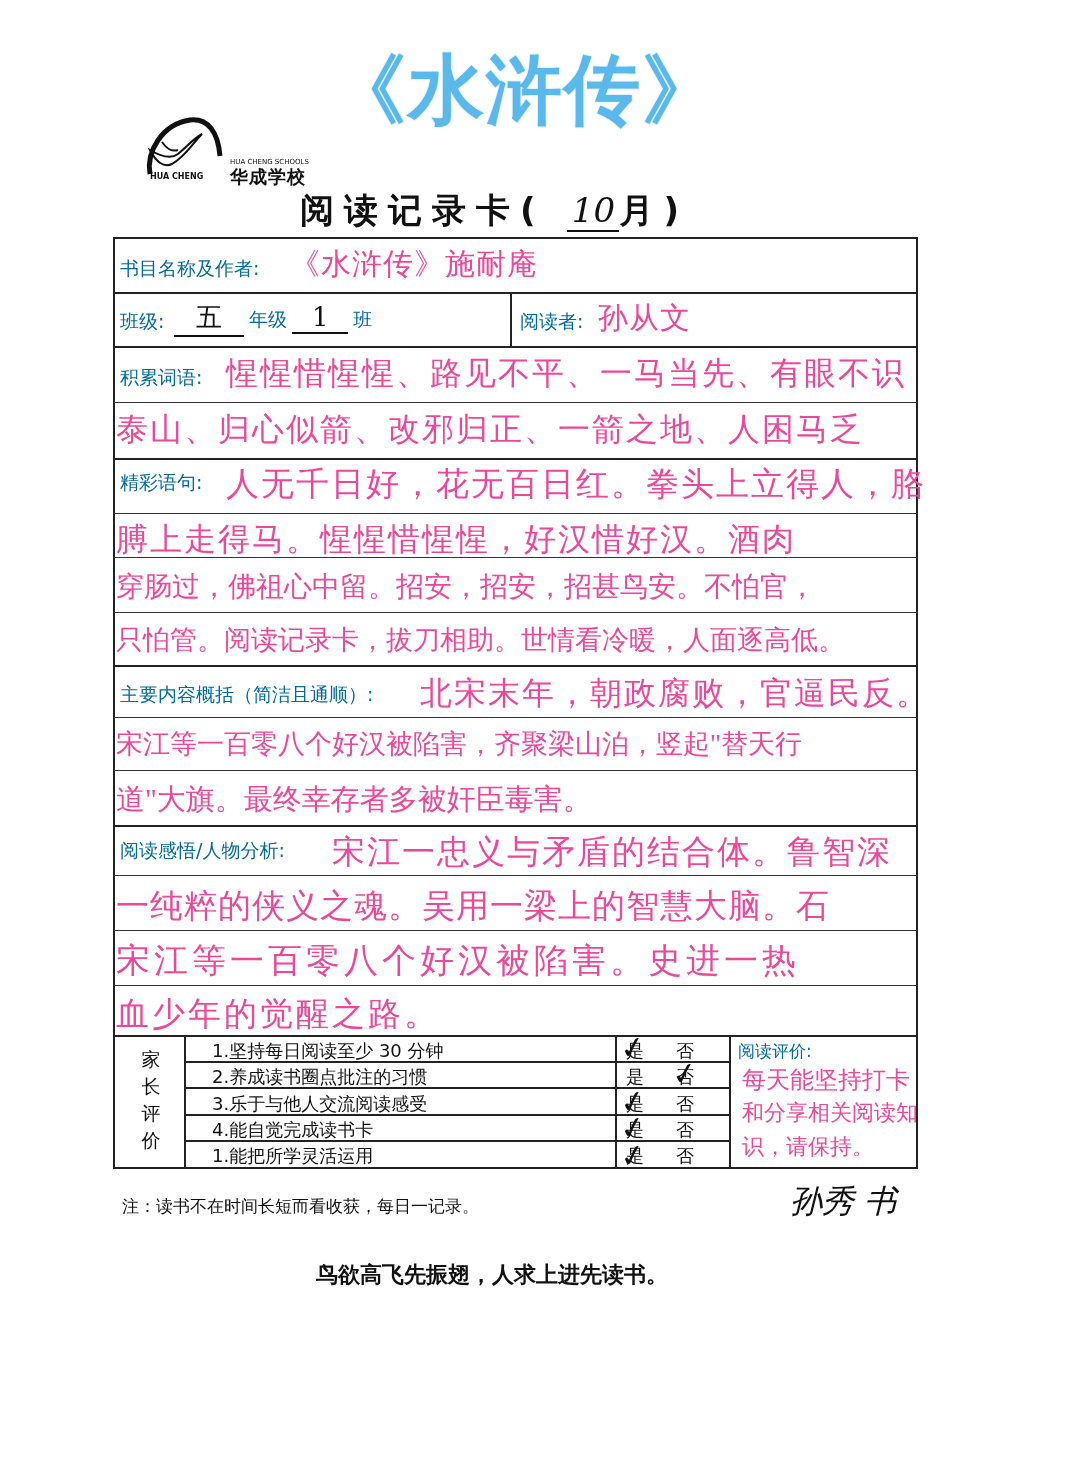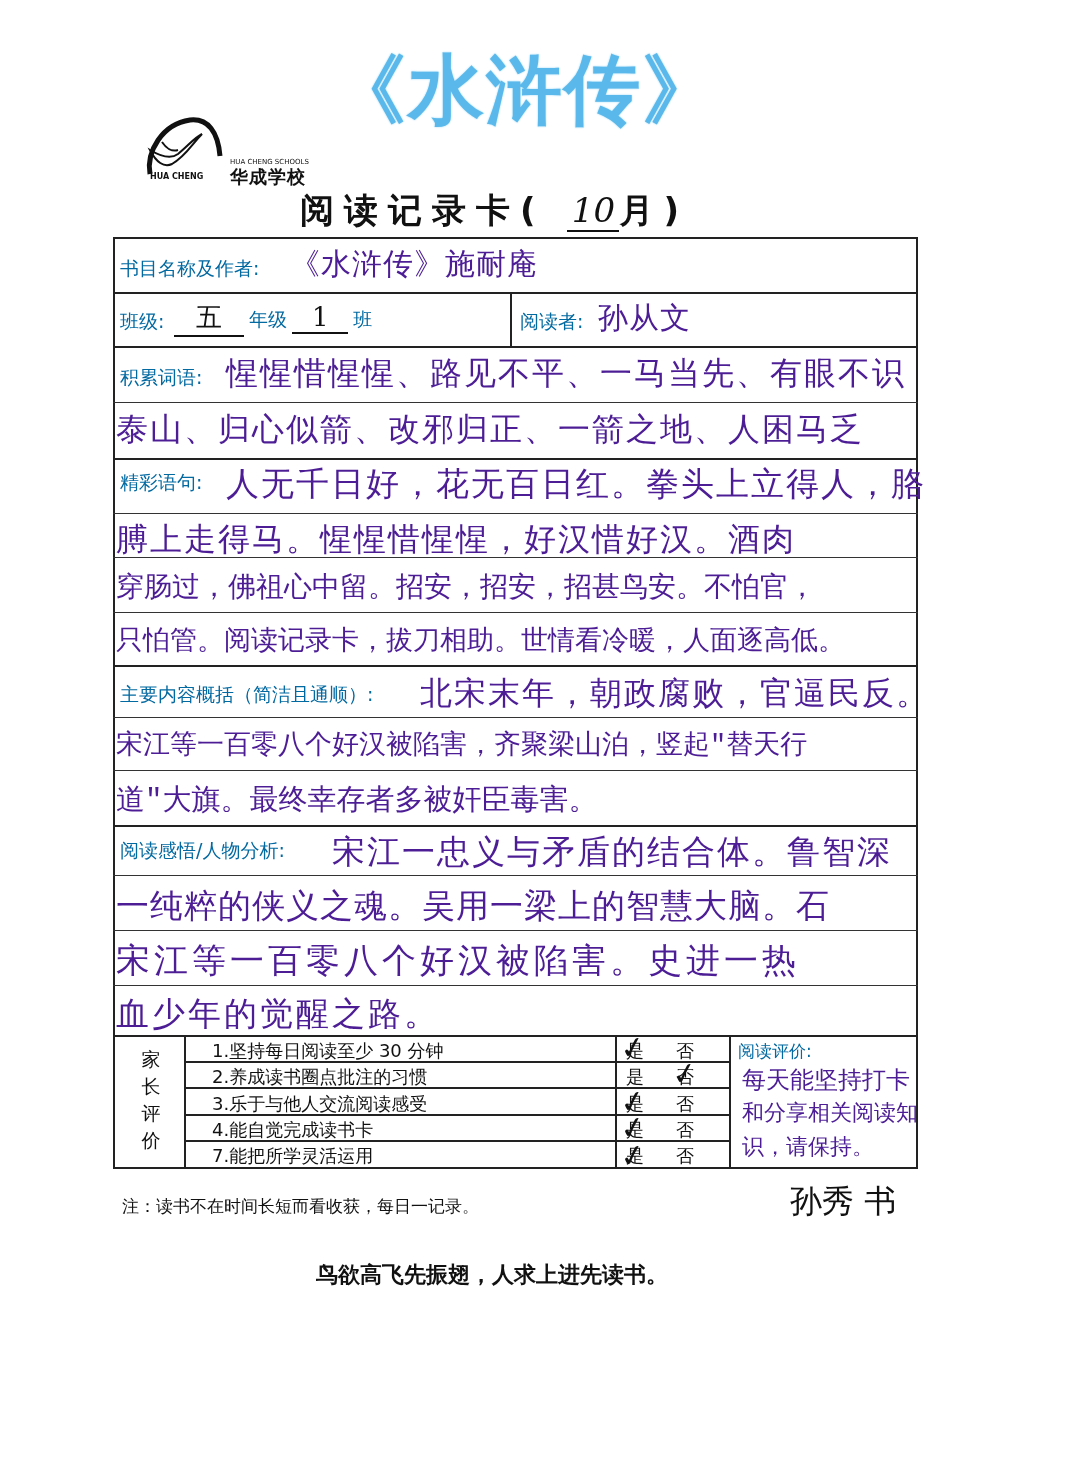--- a/index.html
+++ b/index.html
@@ -39,37 +39,37 @@
   .table {
     left: 113px; top: 237px; width: 805px; height: 932px;
     border: 2px solid #222; box-sizing: border-box;
   }
   .hline { position: absolute; left: 113px; width: 805px; height: 0; border-top: 2px solid #222; }
   .wline { position: absolute; left: 113px; width: 805px; height: 0; border-top: 1.5px solid #333; }
   .vline { position: absolute; width: 0; border-left: 2px solid #222; }
 
   .label { font-size: 19px; white-space: nowrap; color: #0369a1; text-align: center; }
   .hand {
-    font-family: Liberation Mono, monospace;
-    font-size: 34px; white-space: nowrap; color: #4c1d95;
+    font-family: Liberation Serif, serif;
+    font-size: 34px; white-space: nowrap; color: #ec4899;
     letter-spacing: 2px;
   }
   .hand-sm { font-size: 30px; letter-spacing: 1px; }
   .underline-field {
     display: inline-block; border-bottom: 2px solid #111;
     text-align: center; font-family: "DejaVu Serif", serif; font-size: 26px;
   }
 
   .eval-label { font-size: 18px; white-space: nowrap; }
   .yes-no { font-size: 18px; }
   .check { font-family: "DejaVu Sans", sans-serif; font-size: 30px; color: #111; transform: rotate(-10deg); display: inline-block; }
 
   .note { left: 122px; top: 1195px; font-size: 17px; white-space: nowrap; }
   .motto { left: 316px; top: 1260px; font-size: 22px; font-weight: bold; white-space: nowrap; }
-  .signature { left: 790px; top: 1180px; font-family: "DejaVu Serif", serif; font-size: 32px; white-space: nowrap; }
+  .signature { left: 790px; top: 1180px; font-family: "DejaVu Serif", serif; font-size: 32px; font-style: italic; white-space: nowrap; }
 </style>
 </head>
 <body>
 
 <div class="abs big-title">《水浒传》</div>
 
 <svg class="abs logo" viewBox="0 0 190 75">
   <path d="M8 62 C4 40, 20 12, 48 8 C66 6, 76 20, 78 44" fill="none" stroke="#111" stroke-width="5"></path>
   <path d="M8 38 C18 44, 28 48, 36 42 C46 34, 52 26, 60 22 C50 32, 44 44, 30 52 C22 56, 14 50, 8 38 Z" fill="none" stroke="#111" stroke-width="2"></path>
   <path d="M20 30 C24 36, 30 40, 36 38" fill="none" stroke="#111" stroke-width="2"></path>
@@ -150,21 +150,21 @@
   <div>家</div>
   <div>长</div>
   <div>评</div>
   <div>价</div>
 </div>
 
 <div class="abs eval-label" style="left:212px; top:1039px">1.坚持每日阅读至少 30 分钟</div>
 <div class="abs eval-label" style="left:212px; top:1065px">2.养成读书圈点批注的习惯</div>
 <div class="abs eval-label" style="left:212px; top:1092px">3.乐于与他人交流阅读感受</div>
 <div class="abs eval-label" style="left:212px; top:1118px">4.能自觉完成读书卡</div>
-<div class="abs eval-label" style="left:212px; top:1144px">7.能把所学灵活运用</div>
+<div class="abs eval-label" style="left:212px; top:1144px">1.能把所学灵活运用</div>
 
 <div class="abs yes-no" style="left:626px; top:1039px">是</div>
 <div class="abs yes-no" style="left:676px; top:1039px">否</div>
 <div class="abs yes-no" style="left:626px; top:1065px">是</div>
 <div class="abs yes-no" style="left:676px; top:1065px">否</div>
 <div class="abs yes-no" style="left:626px; top:1092px">是</div>
 <div class="abs yes-no" style="left:676px; top:1092px">否</div>
 <div class="abs yes-no" style="left:626px; top:1118px">是</div>
 <div class="abs yes-no" style="left:676px; top:1118px">否</div>
 <div class="abs yes-no" style="left:626px; top:1144px">是</div>

